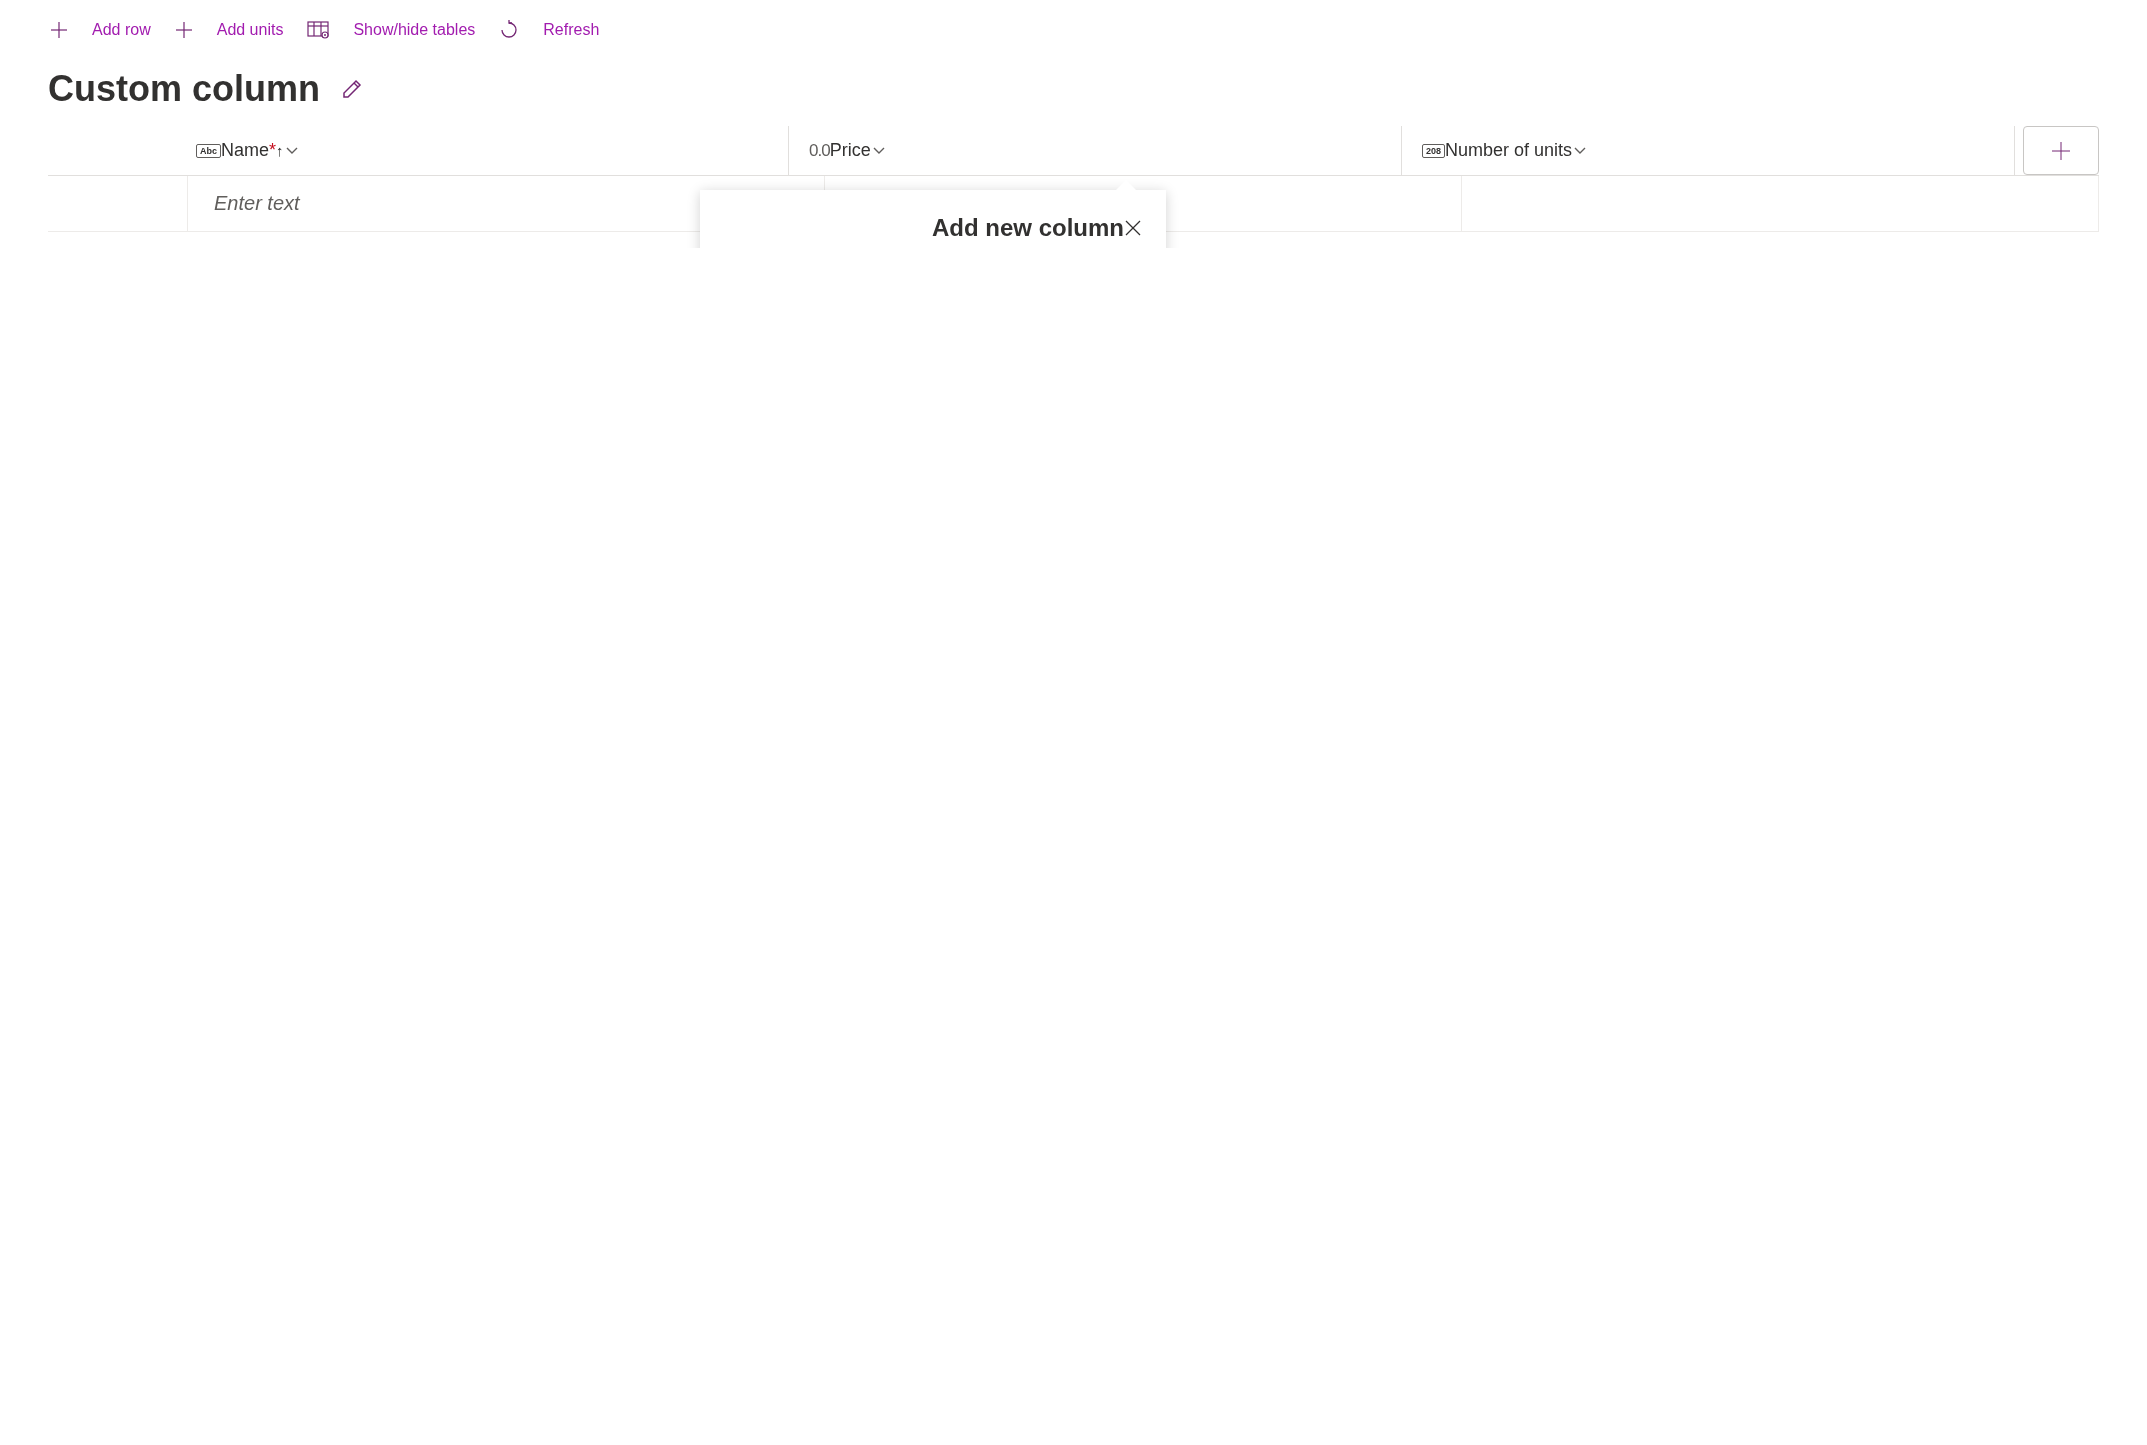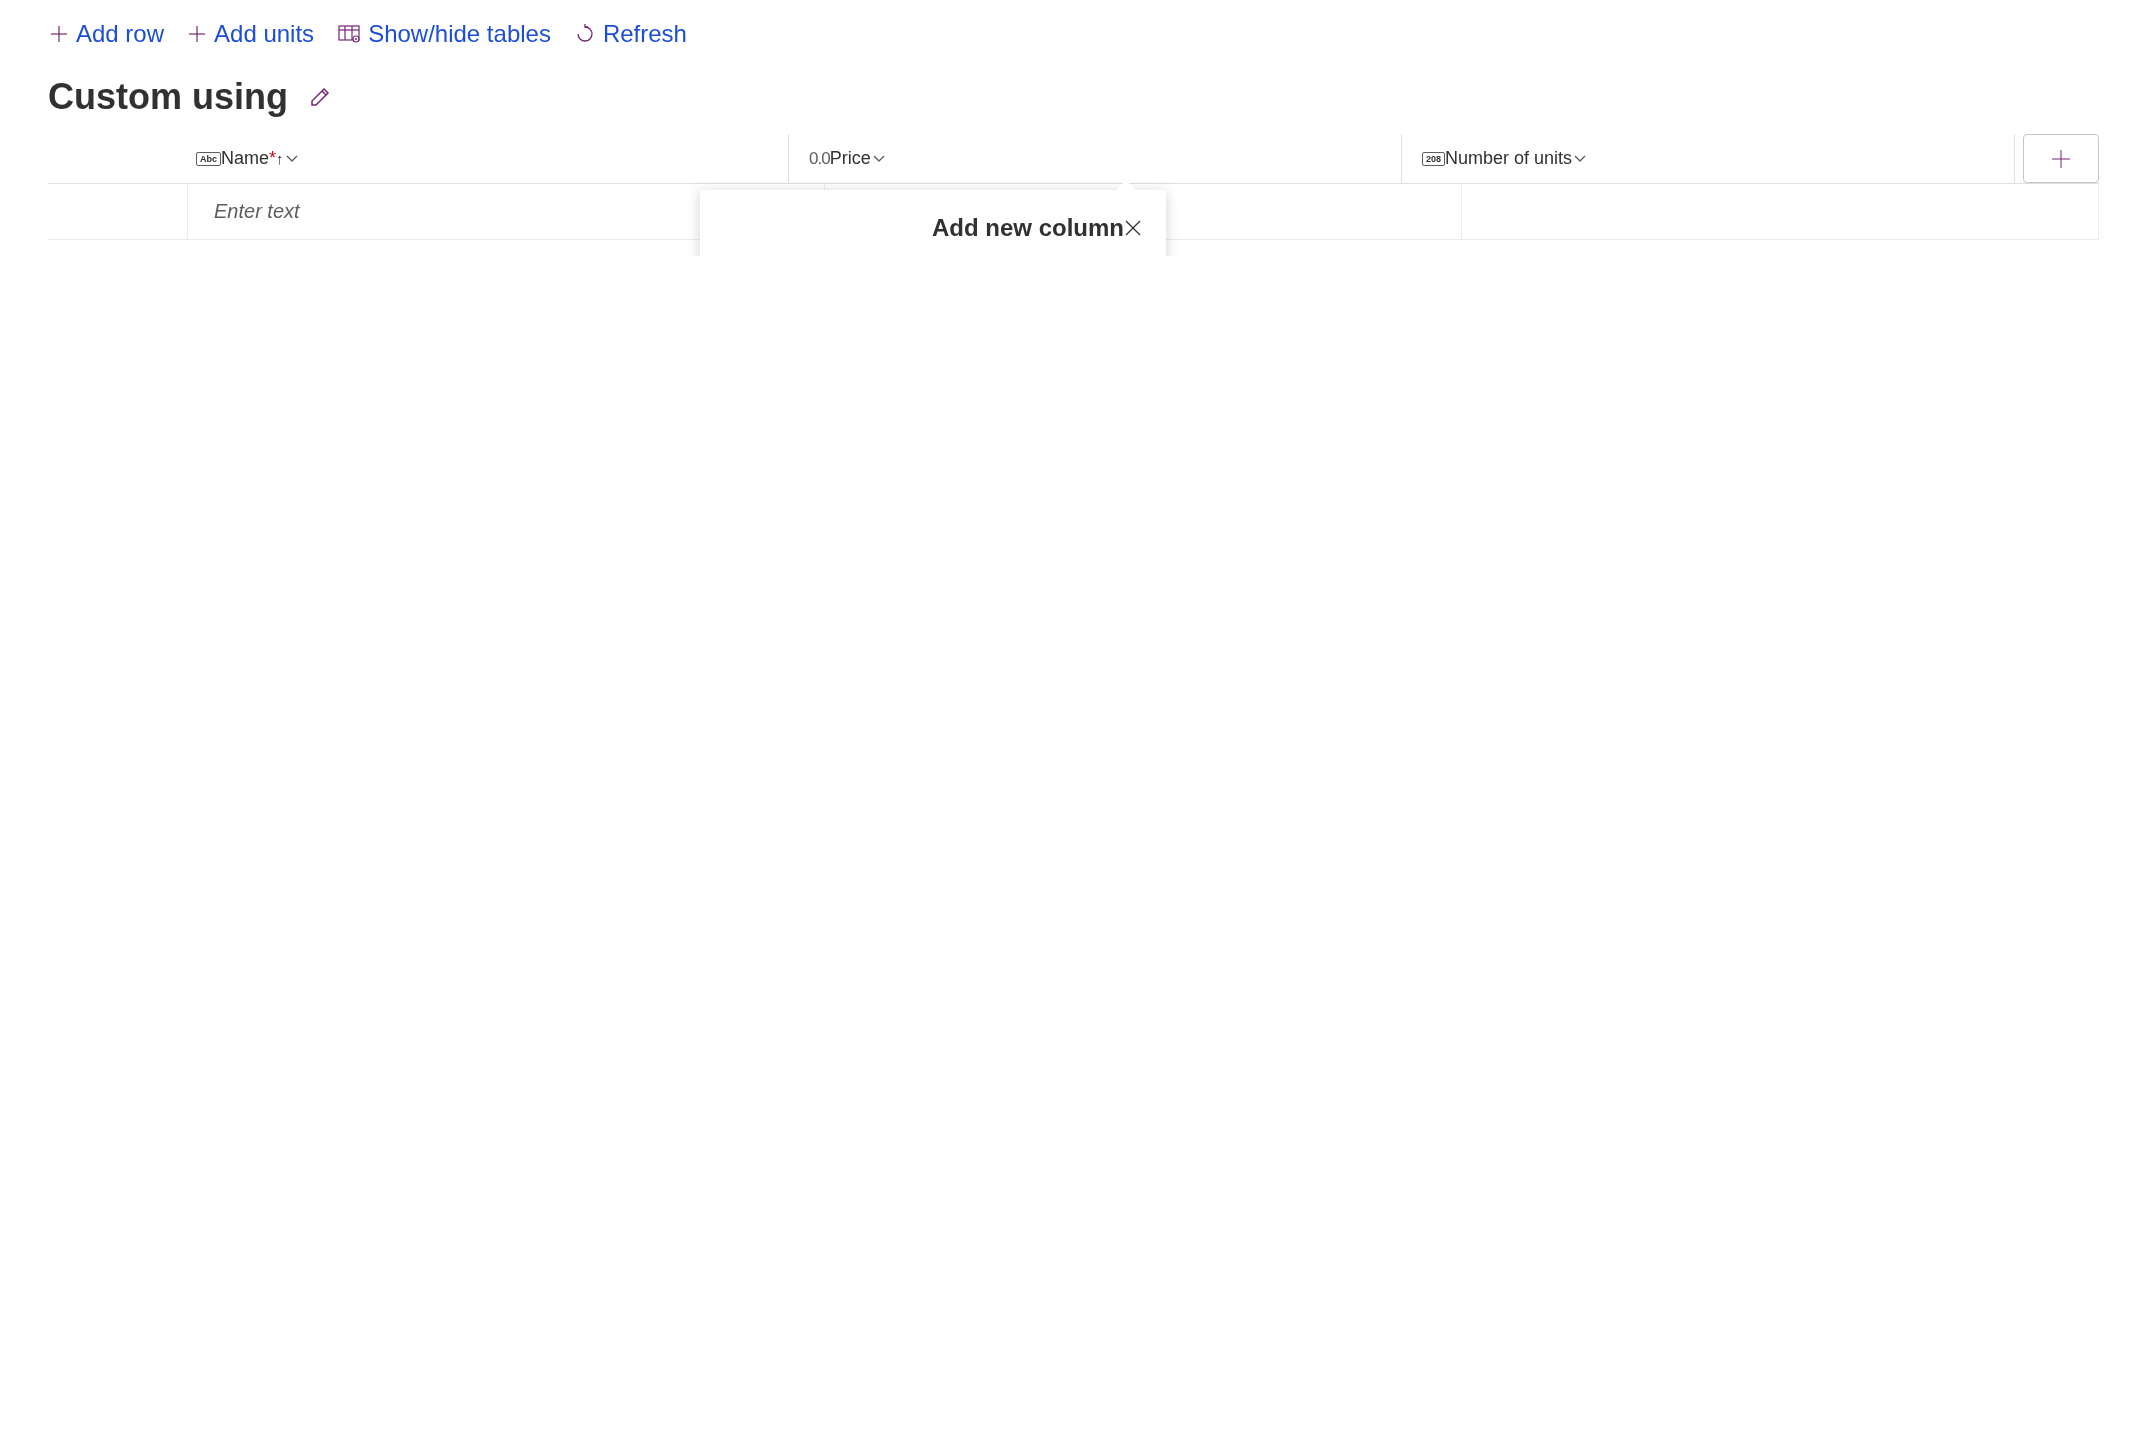--- a/index.html
+++ b/index.html
@@ -13,25 +13,25 @@
     
     .toolbar {
       display: flex;
       gap: 20px;
       align-items: center;
       margin-bottom: 24px;
     }
     .toolbar-btn {
       display: flex;
       align-items: center;
-      gap: 8px;
+      gap: 24px;
       background: none;
       border: none;
-      color: #1d4ed8;
-      font-size: 24px;
+      color: #a21caf;
+      font-size: 16px;
       cursor: pointer;
       padding: 4px 2px;
     }
     .toolbar-btn .icon { color: #742774; }
     
     .title-row {
       display: flex;
       align-items: center;
       gap: 20px;
       margin-bottom: 16px;
@@ -225,21 +225,21 @@
         <svg width="20" height="20" viewBox="0 0 20 20" stroke="currentColor" stroke-width="1.3" fill="none">
           <path d="M 3 10 A 7 7 0 1 0 10 3"></path>
           <polyline points="10,0 10,3 13,3" fill="none"></polyline>
         </svg>
       </span>
       <span>Refresh</span>
     </button>
   </div>
 
   <div class="title-row">
-    <h1 class="page-title">Custom using</h1>
+    <h1 class="page-title">Custom column</h1>
     <span class="edit-icon">
       <svg width="24" height="24" viewBox="0 0 24 24" stroke="currentColor" stroke-width="1.5" fill="none">
         <path d="M 4 20 L 4 16 L 16 4 L 20 8 L 8 20 Z"></path>
         <line x1="14" y1="6" x2="18" y2="10"></line>
       </svg>
     </span>
   </div>
 
   <div class="table-wrapper">
     <div class="table-header">

